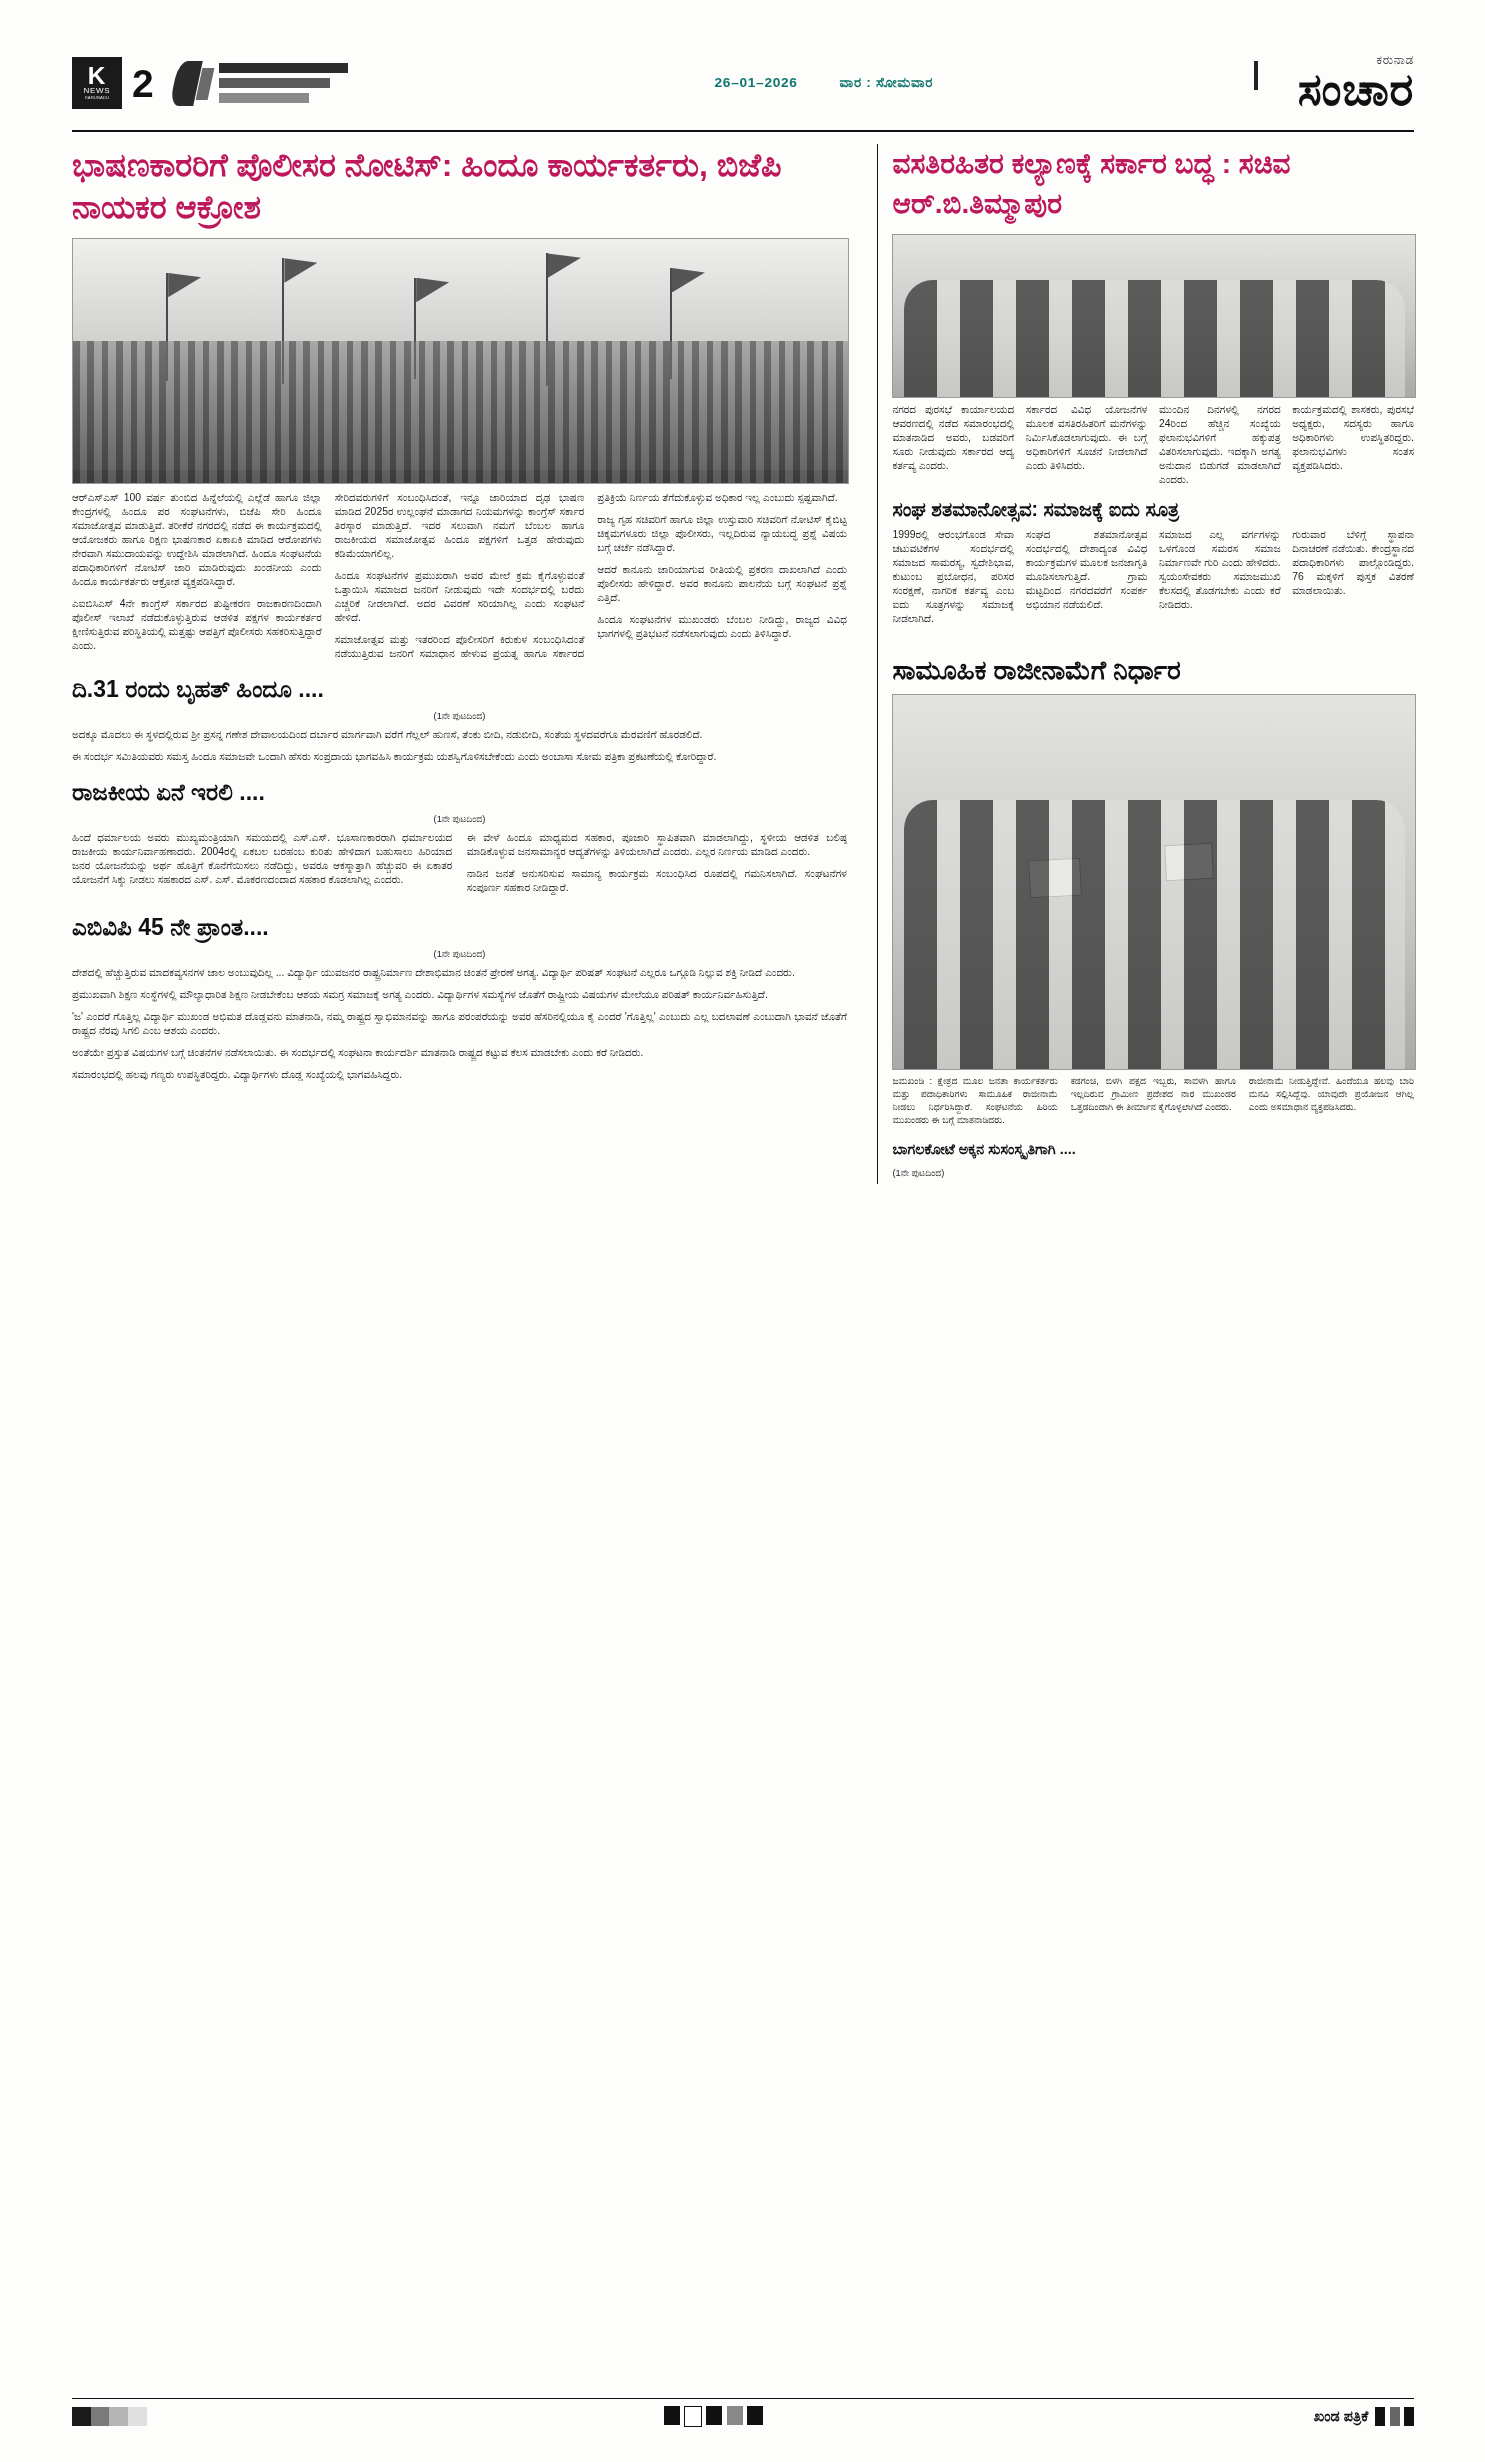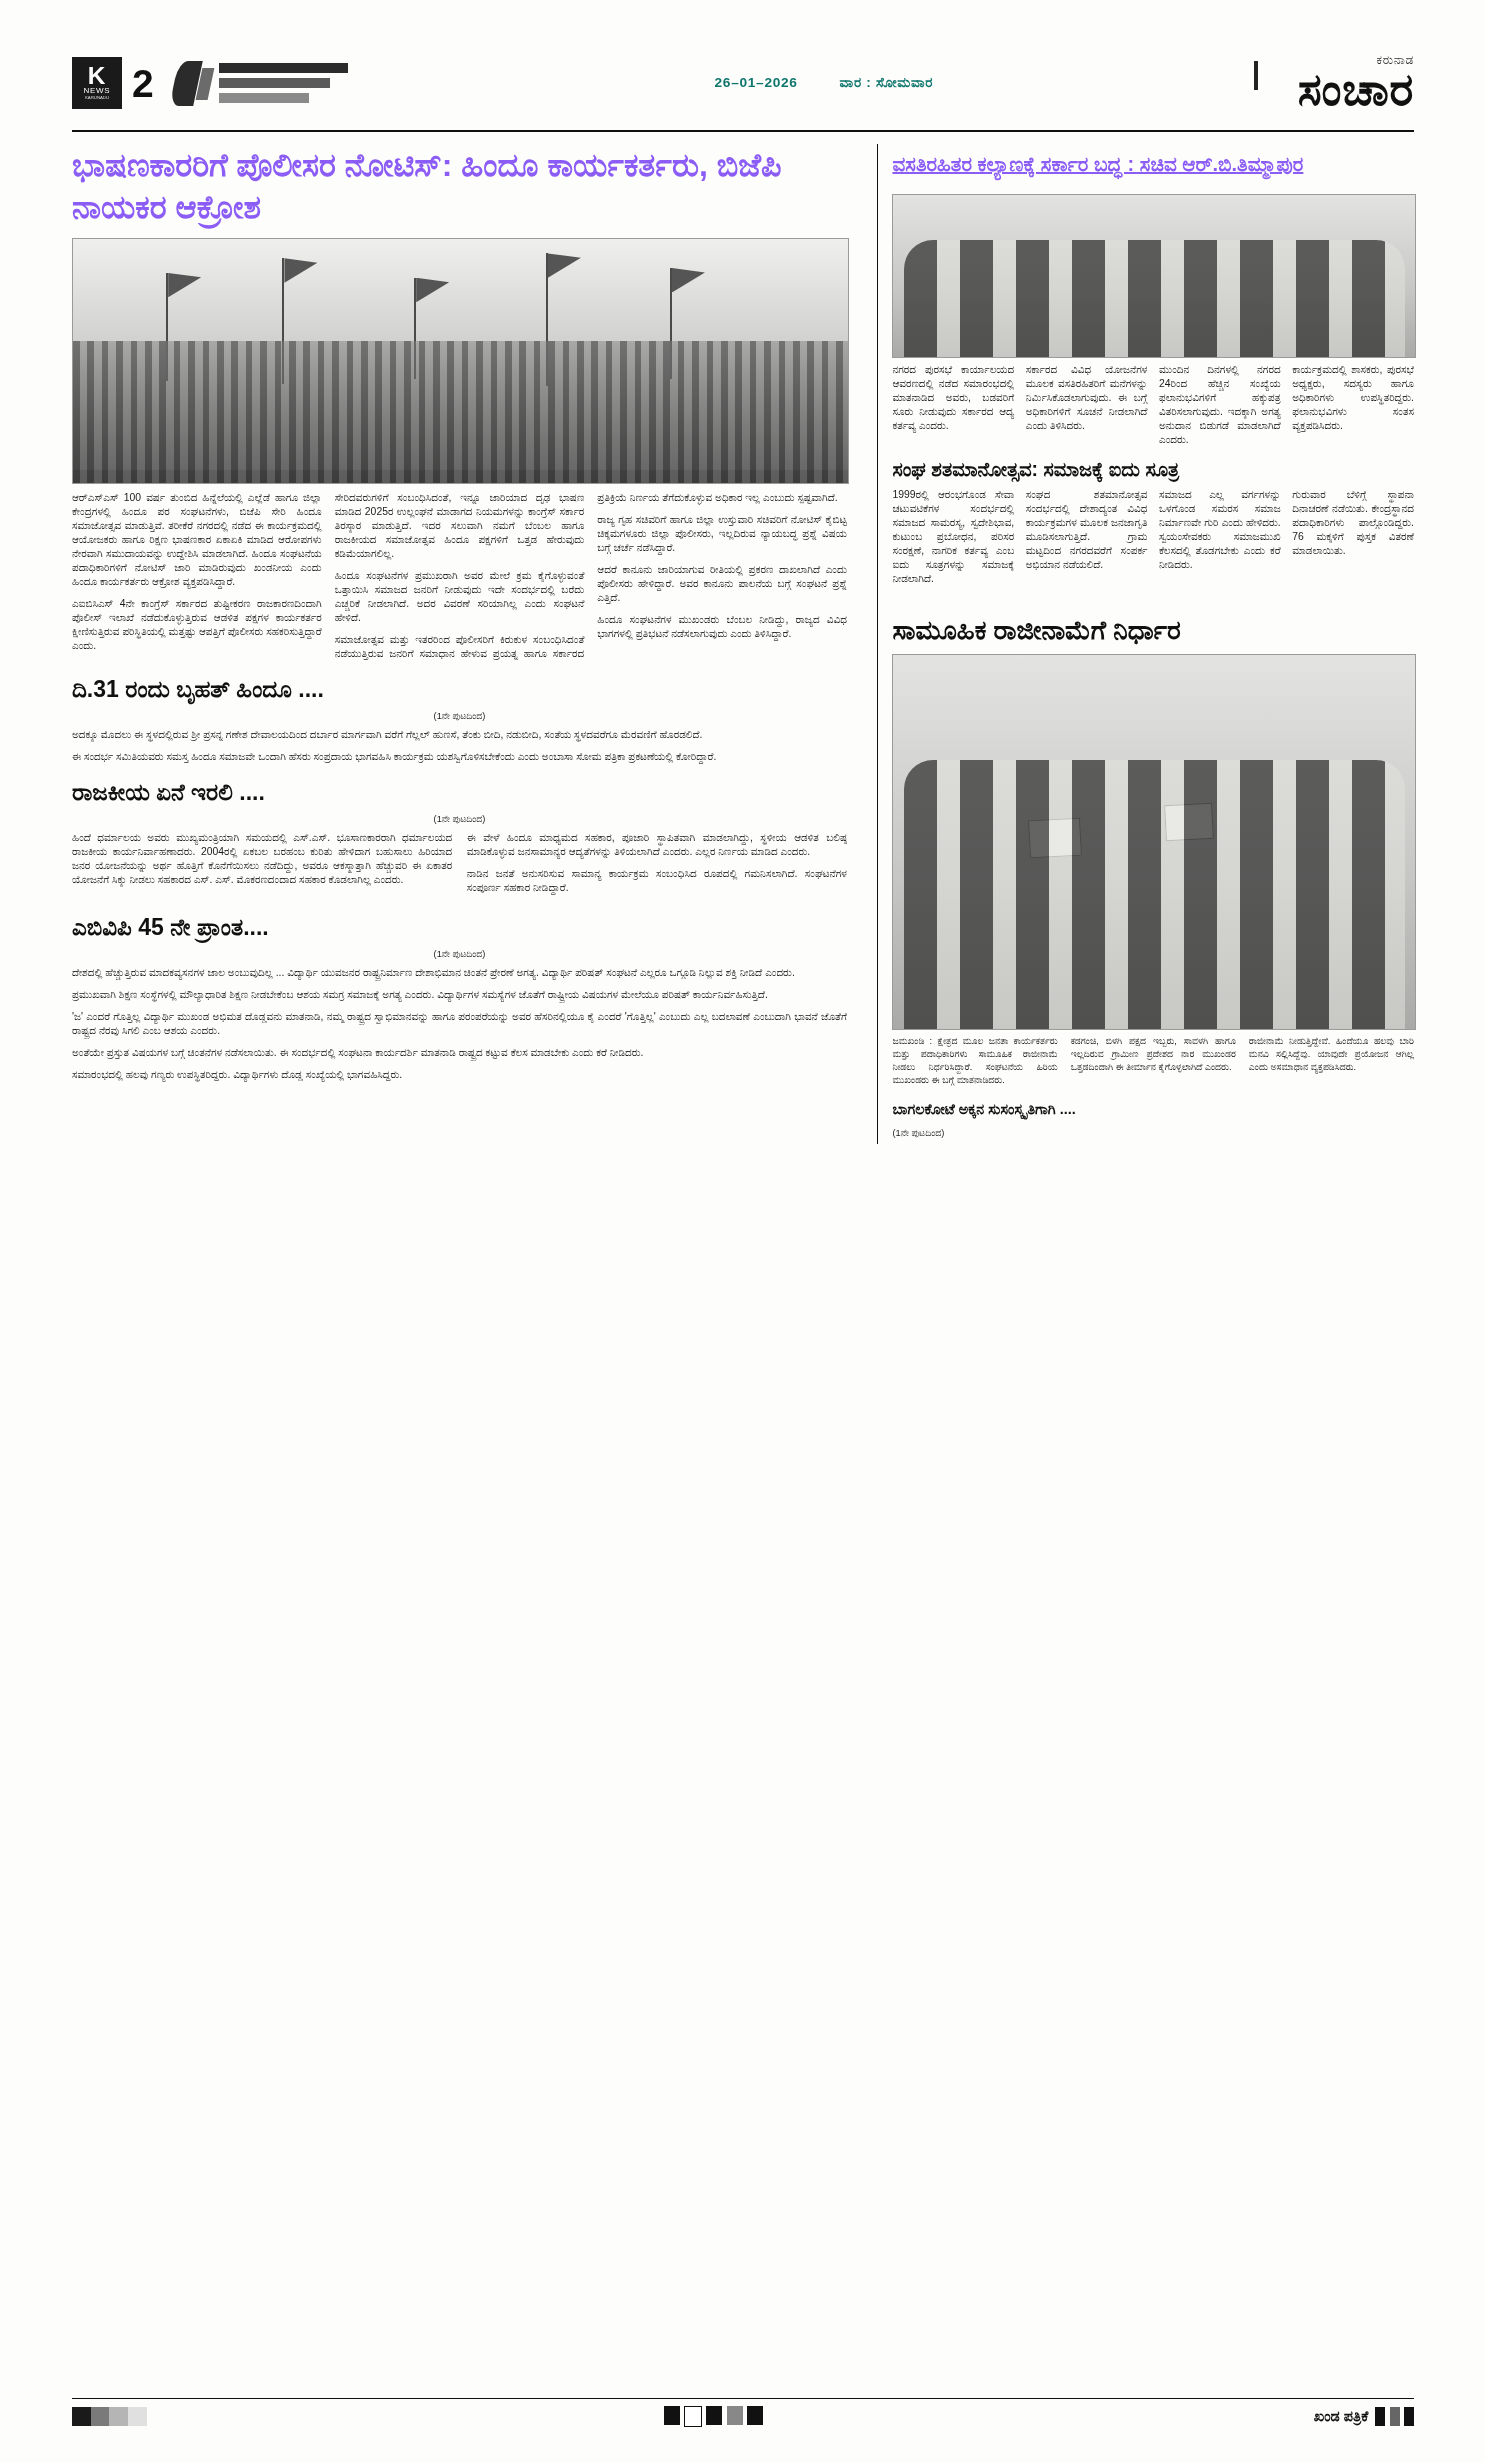--- a/index.html
+++ b/index.html
@@ -150,26 +150,25 @@
   }
   .col-left { width: 791px; padding-right: 16px; box-sizing: border-box; }
   .vdiv { width: 0.7px; background: #111; margin: 0 14.4px; align-self: stretch; }
   .col-right { flex: 1; }
 
   h1.headline {
     font-size: 32px;
     line-height: 42px;
     font-weight: bold;
     margin: 0 0 10px 0;
-    color: #8b5cf6;
+    color: #be185d;
   }
   h1.headline.right {
-    font-size: 20px;
+    font-size: 28px;
     line-height: 40px;
-    text-decoration: underline;
   }
   h2.subhead {
     font-size: 23px;
     line-height: 30px;
     font-weight: bold;
     margin: 13px 0 7.2px 0;
   }
   h3.secthead {
     font-size: 19.4px;
     line-height: 24.4px;

